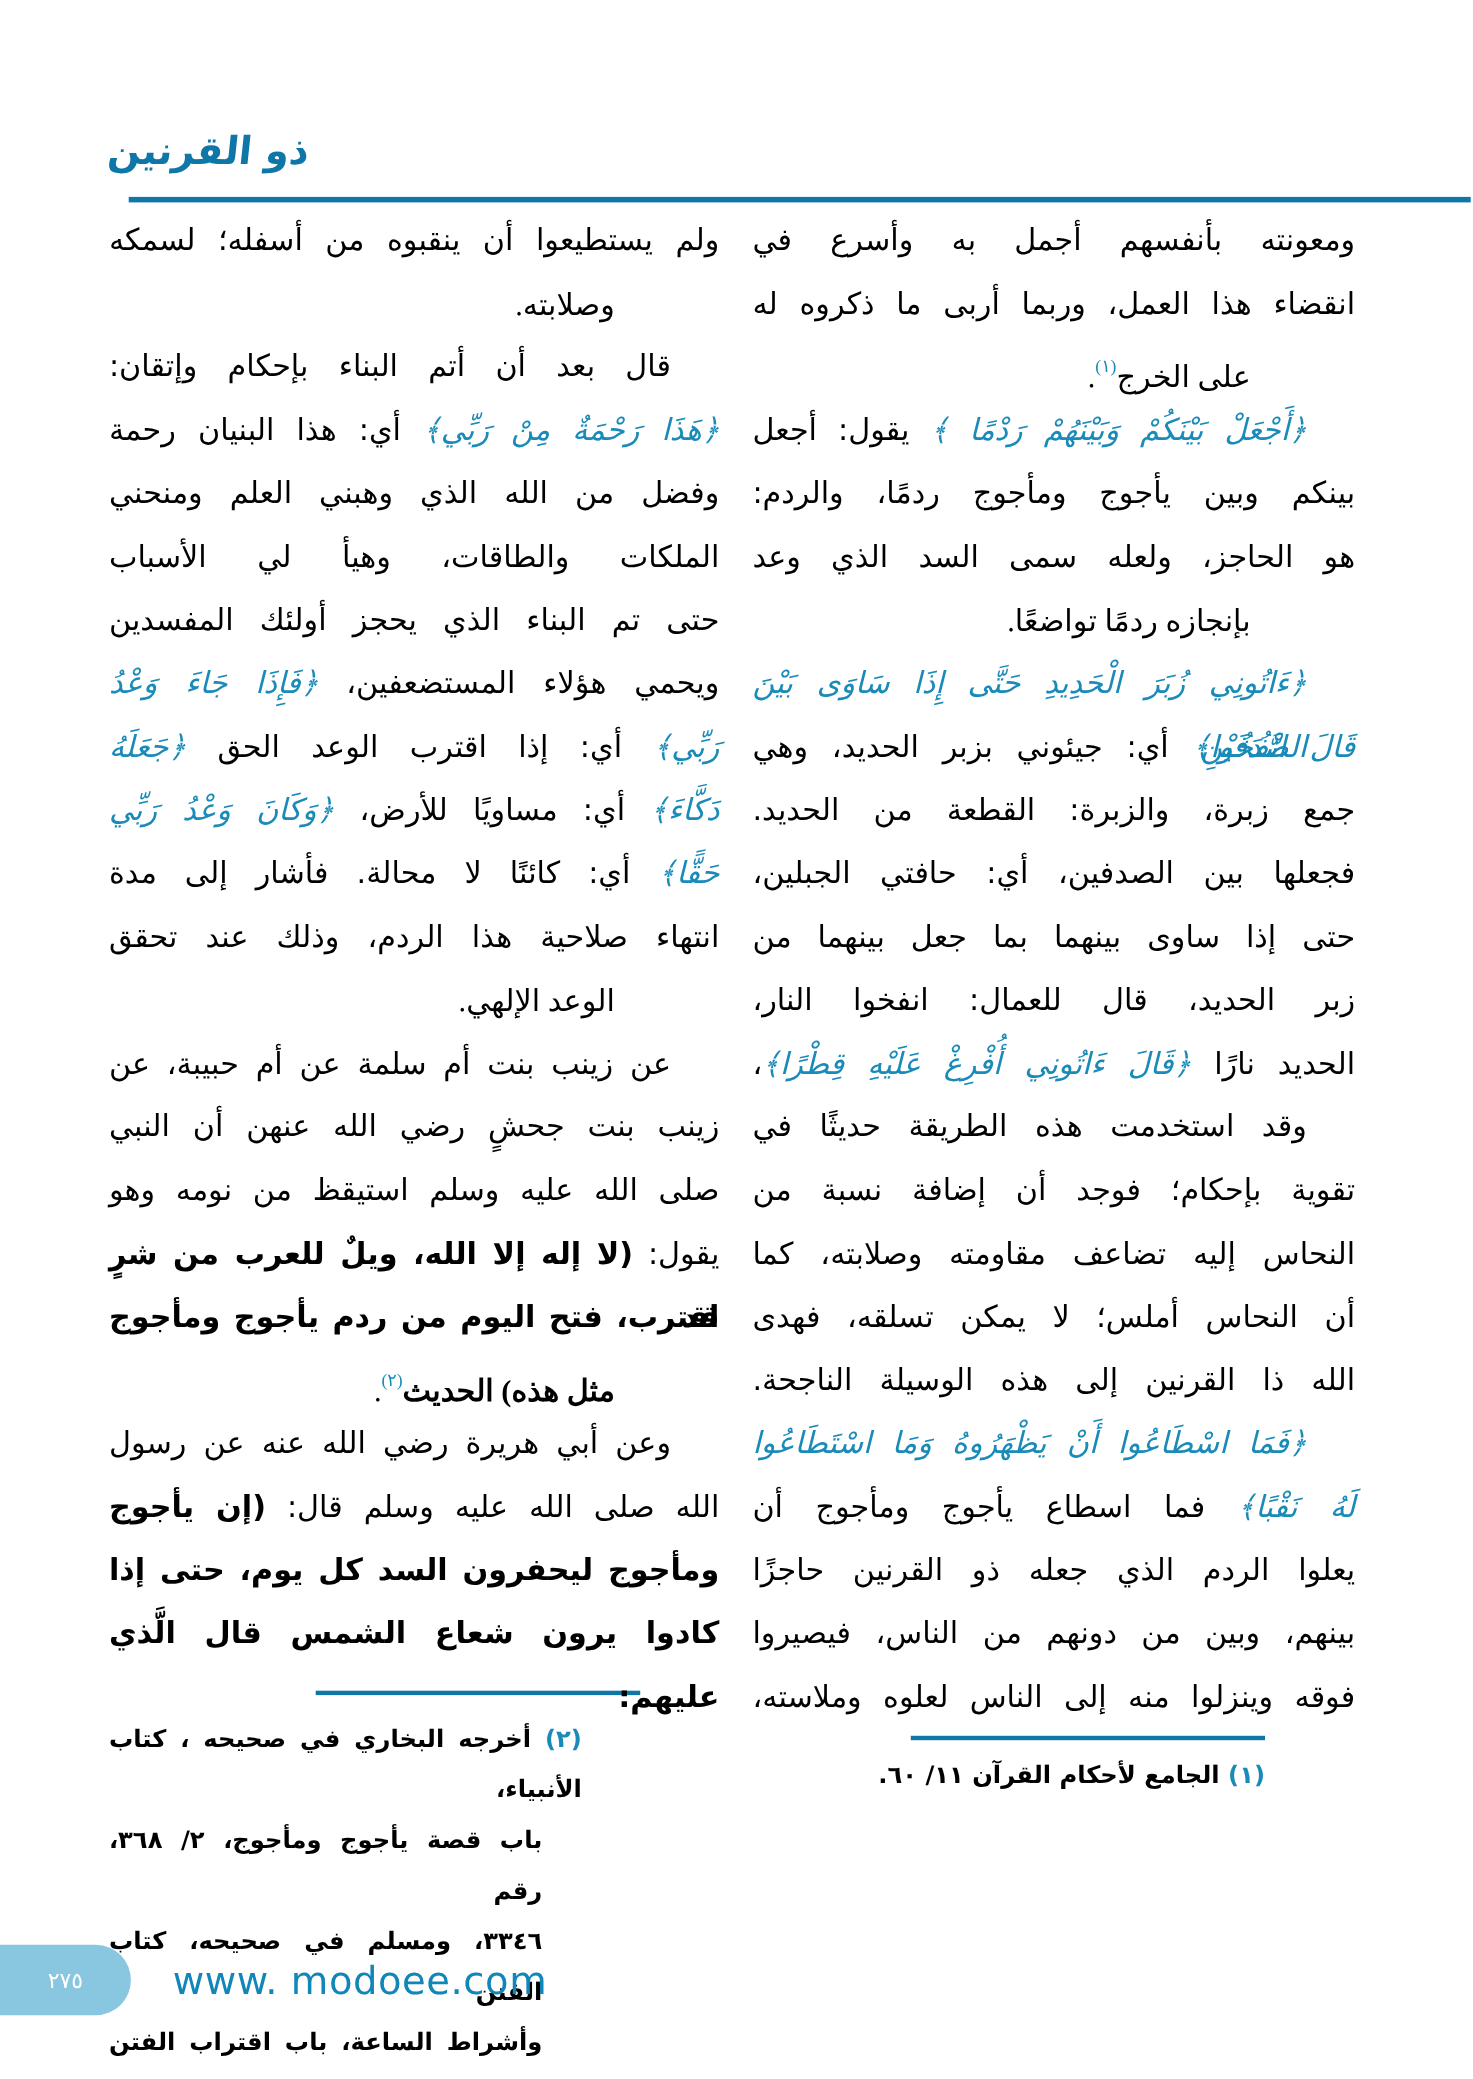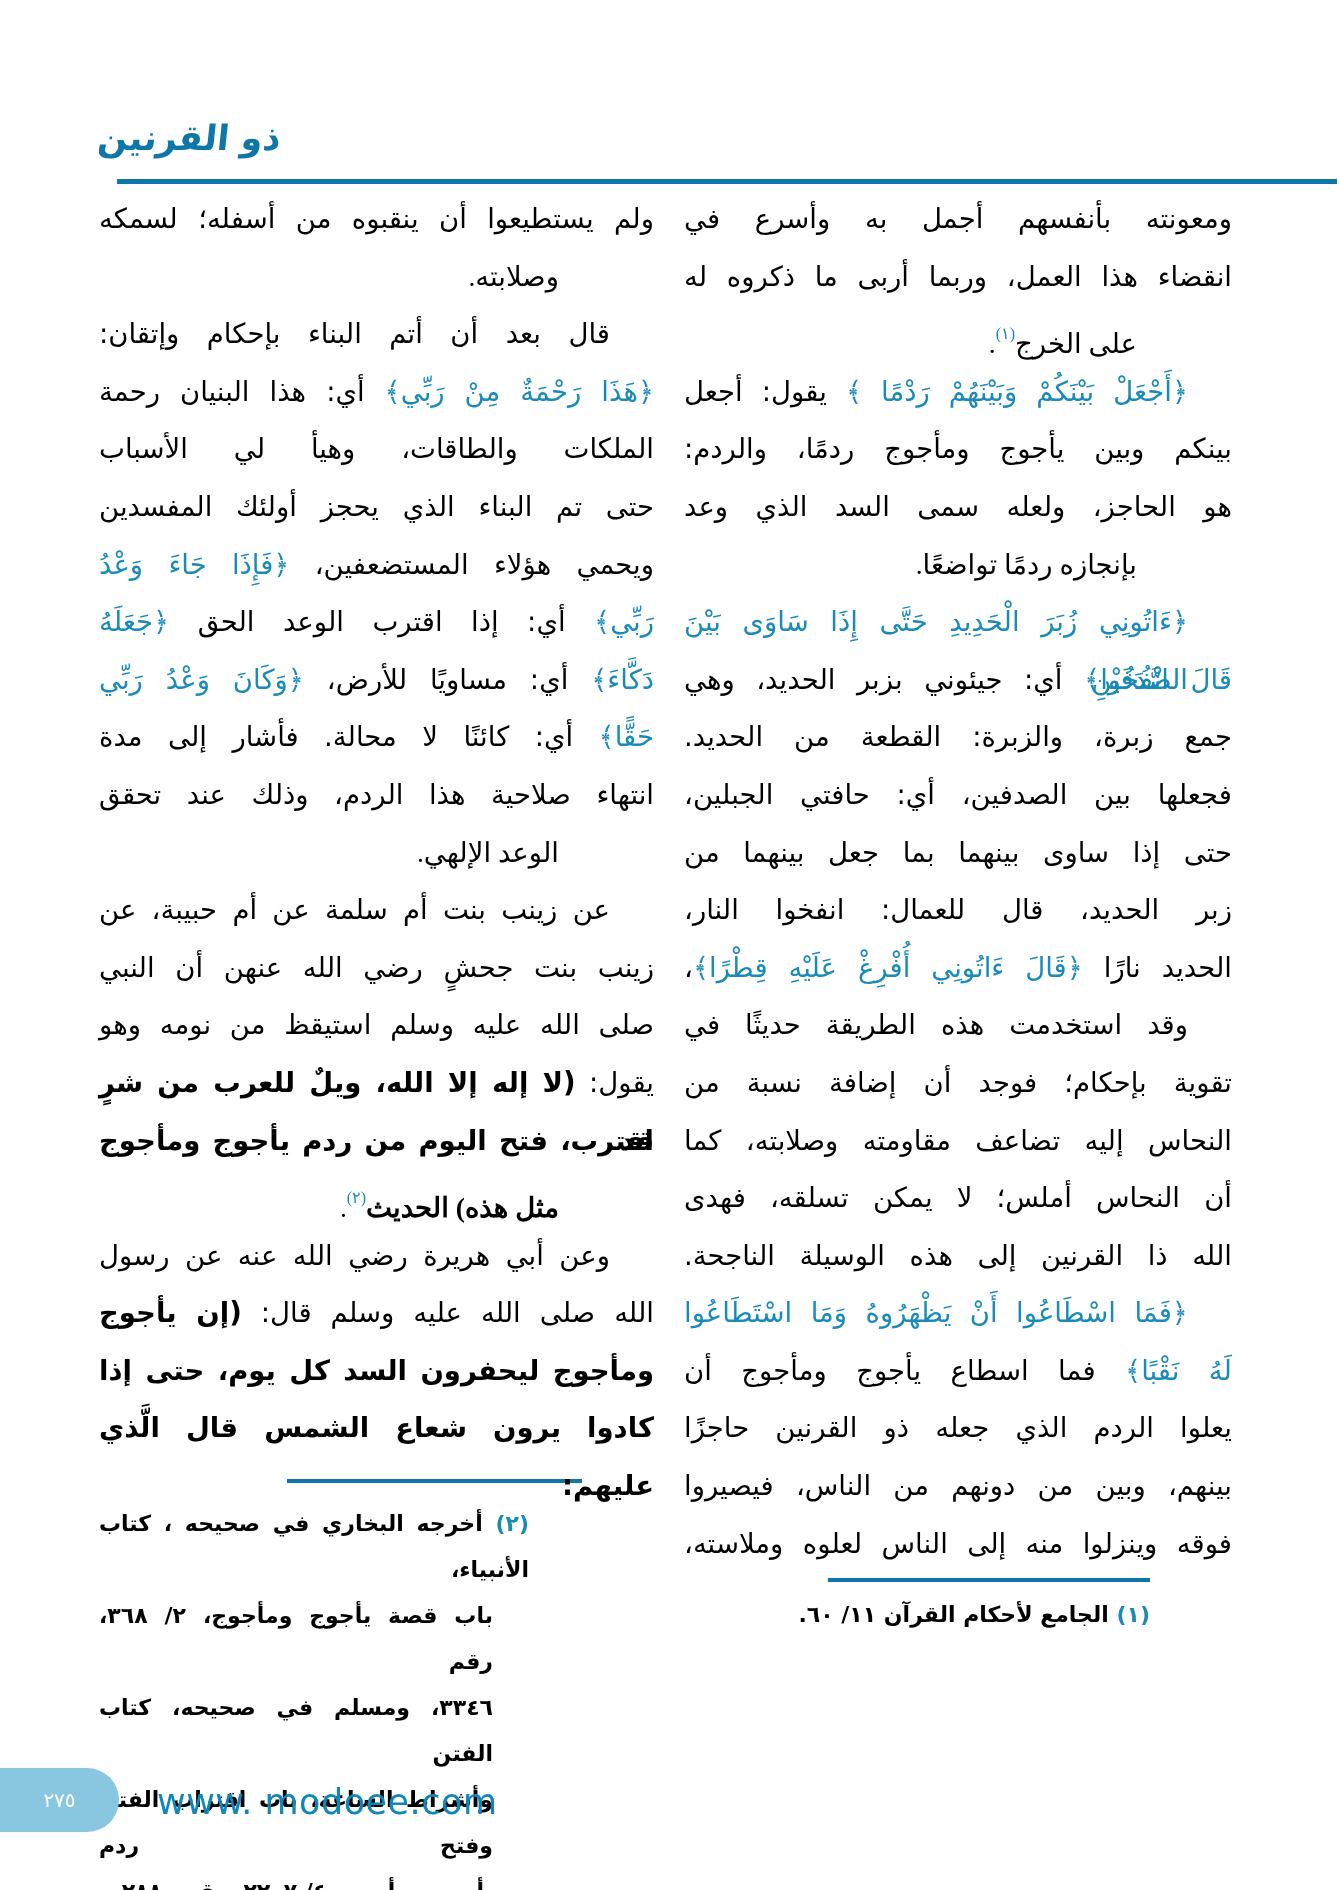--- a/index.html
+++ b/index.html
@@ -43,21 +43,21 @@
   .col-left{width:555px;}
   .bline{
     font-size:27.5px;
     height:57.6px;line-height:57.6px;
     text-align:justify;text-align-last:justify;
     overflow:visible;white-space:normal;
   }
   .bline.alast{text-align-last:right;padding-left:0;padding-right:95px;font-family:Liberation Serif, serif;}
   .bline.ind{padding-right:44px;}
   .s-n{color:var(--ink);}
-  .s-q{color:var(--quran);}
+  .s-q{color:var(--quran);font-style:italic;}
   .s-b{color:var(--ink);font-weight:bold;}
   .s-r{color:var(--quran);font-size:16px;vertical-align:14px;}
   .s-fn{color:var(--quran);}
   
   .fdivider{height:4px;background:var(--teal);}
   .fdiv-right{width:322px;margin:6px 82px 0 auto;}
   .fdiv-left{width:295px;margin:22px 72px 0 auto;}
   .fnote{font-size:22px;font-weight:bold;}
   .fnote-right{margin:10px 82px 0 0;}
   .fnote-left{margin:18px 125px 0 0;width:430px;}
@@ -127,20 +127,21 @@
           <div class="fline alast"><span class="s-fn">(١) </span><span class="s-n">الجامع لأحكام القرآن ١١/ ٦٠.</span></div>
         </div>
     </div>
 
     <div class="col col-left">
       <div id="col-left-body">
           <div class="bline"><span class="s-n">ولم يستطيعوا أن ينقبوه من أسفله؛ لسمكه</span></div>
           <div class="bline alast"><span class="s-n">وصلابته.</span></div>
           <div class="bline ind"><span class="s-n">قال بعد أن أتم البناء بإحكام وإتقان:</span></div>
           <div class="bline"><span class="s-q">﴿هَذَا رَحْمَةٌ مِنْ رَبِّي﴾</span><span class="s-n"> أي: هذا البنيان رحمة</span></div>
+          <div class="bline"><span class="s-n">وفضل من الله الذي وهبني العلم ومنحني</span></div>
           <div class="bline"><span class="s-n">الملكات والطاقات، وهيأ لي الأسباب</span></div>
           <div class="bline"><span class="s-n">حتى تم البناء الذي يحجز أولئك المفسدين</span></div>
           <div class="bline"><span class="s-n">ويحمي هؤلاء المستضعفين، </span><span class="s-q">﴿فَإِذَا جَاءَ وَعْدُ</span></div>
           <div class="bline"><span class="s-q">رَبِّي﴾</span><span class="s-n"> أي: إذا اقترب الوعد الحق </span><span class="s-q">﴿جَعَلَهُ</span></div>
           <div class="bline"><span class="s-q">دَكَّاءَ﴾</span><span class="s-n"> أي: مساويًا للأرض، </span><span class="s-q">﴿وَكَانَ وَعْدُ رَبِّي</span></div>
           <div class="bline"><span class="s-q">حَقًّا﴾</span><span class="s-n"> أي: كائنًا لا محالة. فأشار إلى مدة</span></div>
           <div class="bline"><span class="s-n">انتهاء صلاحية هذا الردم، وذلك عند تحقق</span></div>
           <div class="bline alast"><span class="s-n">الوعد الإلهي.</span></div>
           <div class="bline ind"><span class="s-n">عن زينب بنت أم سلمة عن أم حبيبة، عن</span></div>
           <div class="bline"><span class="s-n">زينب بنت جحشٍ رضي الله عنهن أن النبي</span></div>

